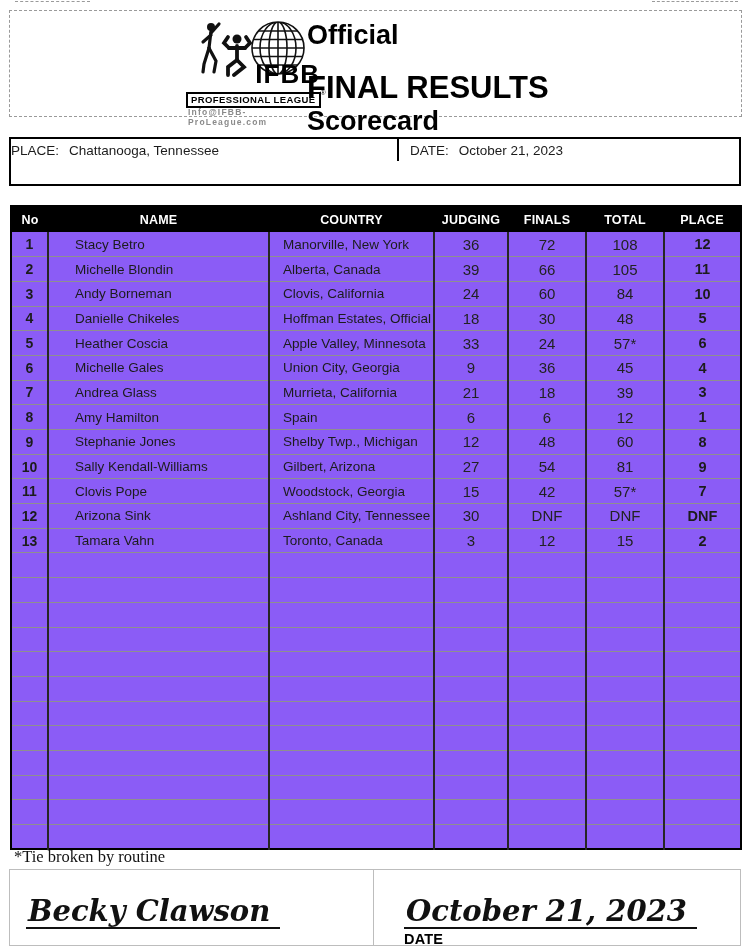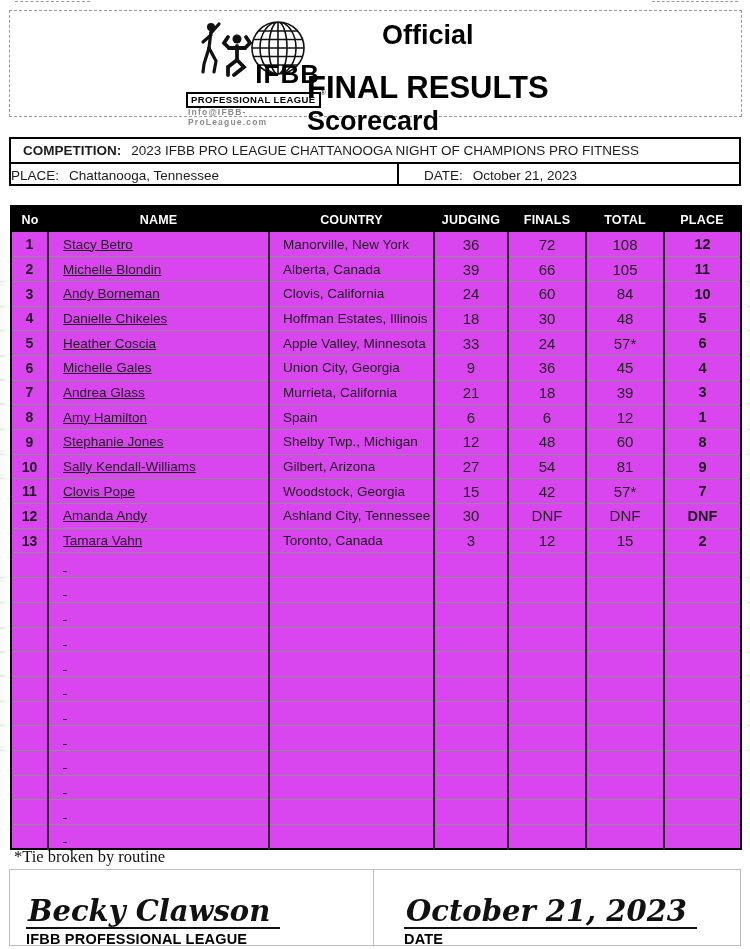--- a/index.html
+++ b/index.html
@@ -28,59 +28,59 @@
   .logo-badge {
     display:inline-block; border:2px solid #000; padding:1px 3px;
     font-weight:bold; font-size:9.5px; letter-spacing:0.4px; color:#000; line-height:1.1;
   }
   .logo-reg { display:inline-block; vertical-align:top; font-size:7px; color:#000; }
   .logo-email {
     position:absolute; left:2px; top:88px; font-size:8.5px; color:#8a8a8a;
     letter-spacing:1.2px; font-weight:bold;
   }
   .title-stack { position:absolute; left:297px; top:8px; color:#000; }
-  .title-l1 { font-weight:bold; font-size:27px; line-height:32px;text-align:center; }
+  .title-l1 { font-weight:bold; font-size:27px; line-height:32px; }
   .title-l2 { font-weight:bold; font-size:31px; line-height:34px;margin-top:20px; }
   .title-l3 { font-weight:bold; font-size:27px; line-height:32px; }
 
   
   .comp-box {
     position:absolute; left:9px; top:137px; width:732px; height:49px;
     border:2px solid #000; box-sizing:border-box; background:#fff;
   }
   .comp-row1 {
     height:23px; border-bottom:2px solid #000; display:flex; align-items:center;
     padding-left:12px; font-size:13.5px;
   }
   .comp-row1 .lbl { font-weight:bold; margin-right:10px; }
   .comp-row2 { height:22px; display:flex; }
   .comp-place {
     width:388px; box-sizing:border-box; display:flex; align-items:center;
     padding-left:0; font-size:13.5px; border-right:2px solid #000;
   }
-  .comp-date { flex:1; display:flex; align-items:center; padding-left:25px; font-size:13.5px; }
+  .comp-date { flex:1; display:flex; align-items:center; padding-left:11px; font-size:13.5px; }
   .comp-row2 .lbl { margin-right:10px; }
 
   
   .results { position:absolute; left:10px; top:205px; }
-  table { border-collapse:collapse; table-layout:fixed; width:730px; background:#d946ef; }
+  table { border-collapse:collapse; table-layout:fixed; width:730px; background:#8b5cf6; }
   table, tr, td, th { box-sizing:border-box; }
   thead th {
     background:#000; color:#fff; font-weight:bold; font-size:12.5px;
     height:26px; text-align:center; letter-spacing:0.2px; border:0;
   }
   tbody td {
     height:24.7px; border-left:2px solid #262626; border-top:1px solid #8f8f8f;
     font-size:13.5px; overflow:hidden; white-space:nowrap;
   }
   tbody td:first-child { border-left:0; }
   tbody tr:first-child td { border-top:0; }
   table { border:2px solid #000; }
   td.c-no    { text-align:center; font-weight:bold; font-size:14px; }
-  td.c-name  { padding-left:14px;text-decoration:underline; }
+  td.c-name  { padding-left:26px; }
   td.c-country { padding-left:13px; }
   td.c-judging, td.c-finals, td.c-total { text-align:center; font-size:15px; color:#222; }
   td.c-place { text-align:center; font-weight:bold; font-size:14.5px; }
 
   
   .footnote {
     position:absolute; left:14px; top:847px; font-family:"Liberation Serif", serif;
     font-size:16.5px; color:#111;
   }
 
@@ -158,24 +158,20 @@
       <div class="logo-email">Info@IFBB-ProLeague.com</div>
     </div>
     <div class="title-stack">
       <div class="title-l1">Official</div>
       <div class="title-l2">FINAL RESULTS</div>
       <div class="title-l3">Scorecard</div>
     </div>
   </div>
 
   <div class="comp-box">
-    <div class="comp-row1">
-      <span class="lbl">COMPETITION:</span>
-      <span>2023 IFBB PRO LEAGUE CHATTANOOGA NIGHT OF CHAMPIONS PRO FITNESS</span>
-    </div>
     <div class="comp-row2">
       <div class="comp-place">
         <span class="lbl">PLACE:</span>
         <span>Chattanooga, Tennessee</span>
       </div>
       <div class="comp-date">
         <span class="lbl">DATE:</span>
         <span>October 21, 2023</span>
       </div>
     </div>
@@ -227,21 +223,21 @@
             <td class="c-name">Andy Borneman</td>
             <td class="c-country">Clovis, California</td>
             <td class="c-judging">24</td>
             <td class="c-finals">60</td>
             <td class="c-total">84</td>
             <td class="c-place">10</td>
           </tr>
           <tr>
             <td class="c-no">4</td>
             <td class="c-name">Danielle Chikeles</td>
-            <td class="c-country">Hoffman Estates, Illinois</td>
+            <td class="c-country">Hoffman Estates, Official</td>
             <td class="c-judging">18</td>
             <td class="c-finals">30</td>
             <td class="c-total">48</td>
             <td class="c-place">5</td>
           </tr>
           <tr>
             <td class="c-no">5</td>
             <td class="c-name">Heather Coscia</td>
             <td class="c-country">Apple Valley, Minnesota</td>
             <td class="c-judging">33</td>
@@ -298,21 +294,21 @@
             <td class="c-no">11</td>
             <td class="c-name">Clovis Pope</td>
             <td class="c-country">Woodstock, Georgia</td>
             <td class="c-judging">15</td>
             <td class="c-finals">42</td>
             <td class="c-total">57*</td>
             <td class="c-place">7</td>
           </tr>
           <tr>
             <td class="c-no">12</td>
-            <td class="c-name">Amanda Andy</td>
+            <td class="c-name">Arizona Sink</td>
             <td class="c-country">Ashland City, Tennessee</td>
             <td class="c-judging">30</td>
             <td class="c-finals">DNF</td>
             <td class="c-total">DNF</td>
             <td class="c-place">DNF</td>
           </tr>
           <tr>
             <td class="c-no">13</td>
             <td class="c-name">Tamara Vahn</td>
             <td class="c-country">Toronto, Canada</td>
@@ -431,21 +427,20 @@
           </tr>
         </tbody>
     </table>
   </div>
 
   <div class="footnote">*Tie broken by routine</div>
 
   <div class="sig-box">
     <div class="sig-left">
       <span class="script">Becky Clawson</span>
-      <div class="sig-label">IFBB PROFESSIONAL LEAGUE</div>
     </div>
     <div class="sig-right">
       <span class="script">October 21, 2023</span>
       <div class="sig-label">DATE</div>
     </div>
   </div>
 
 </div>
 
 </body></html>

